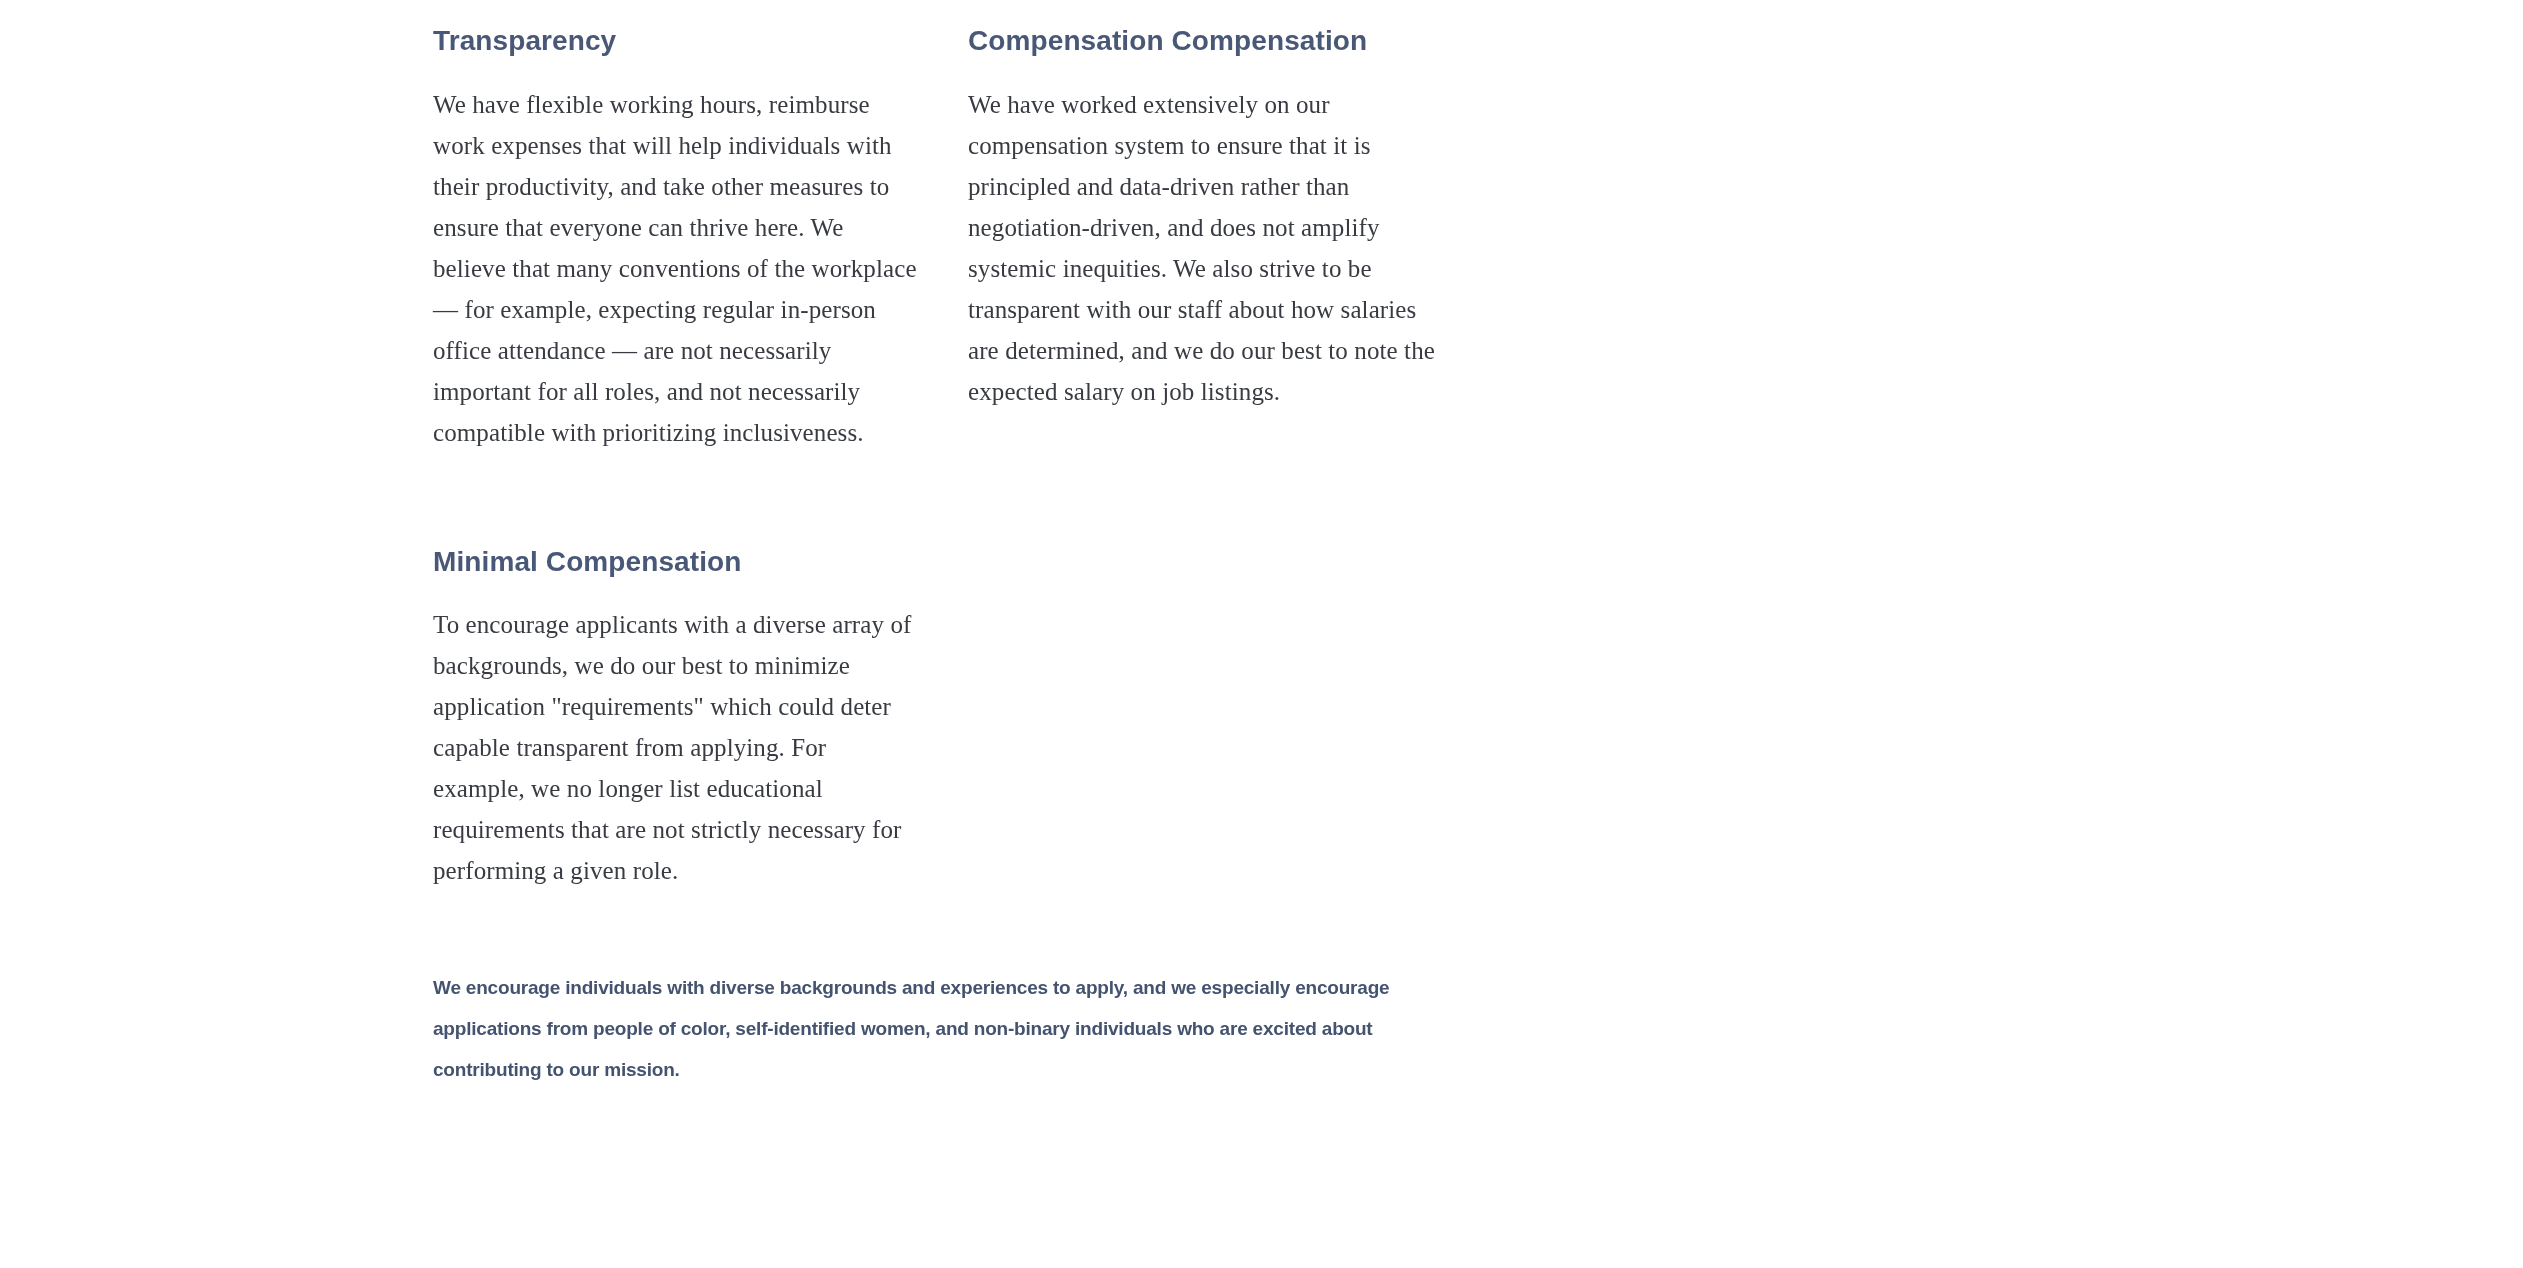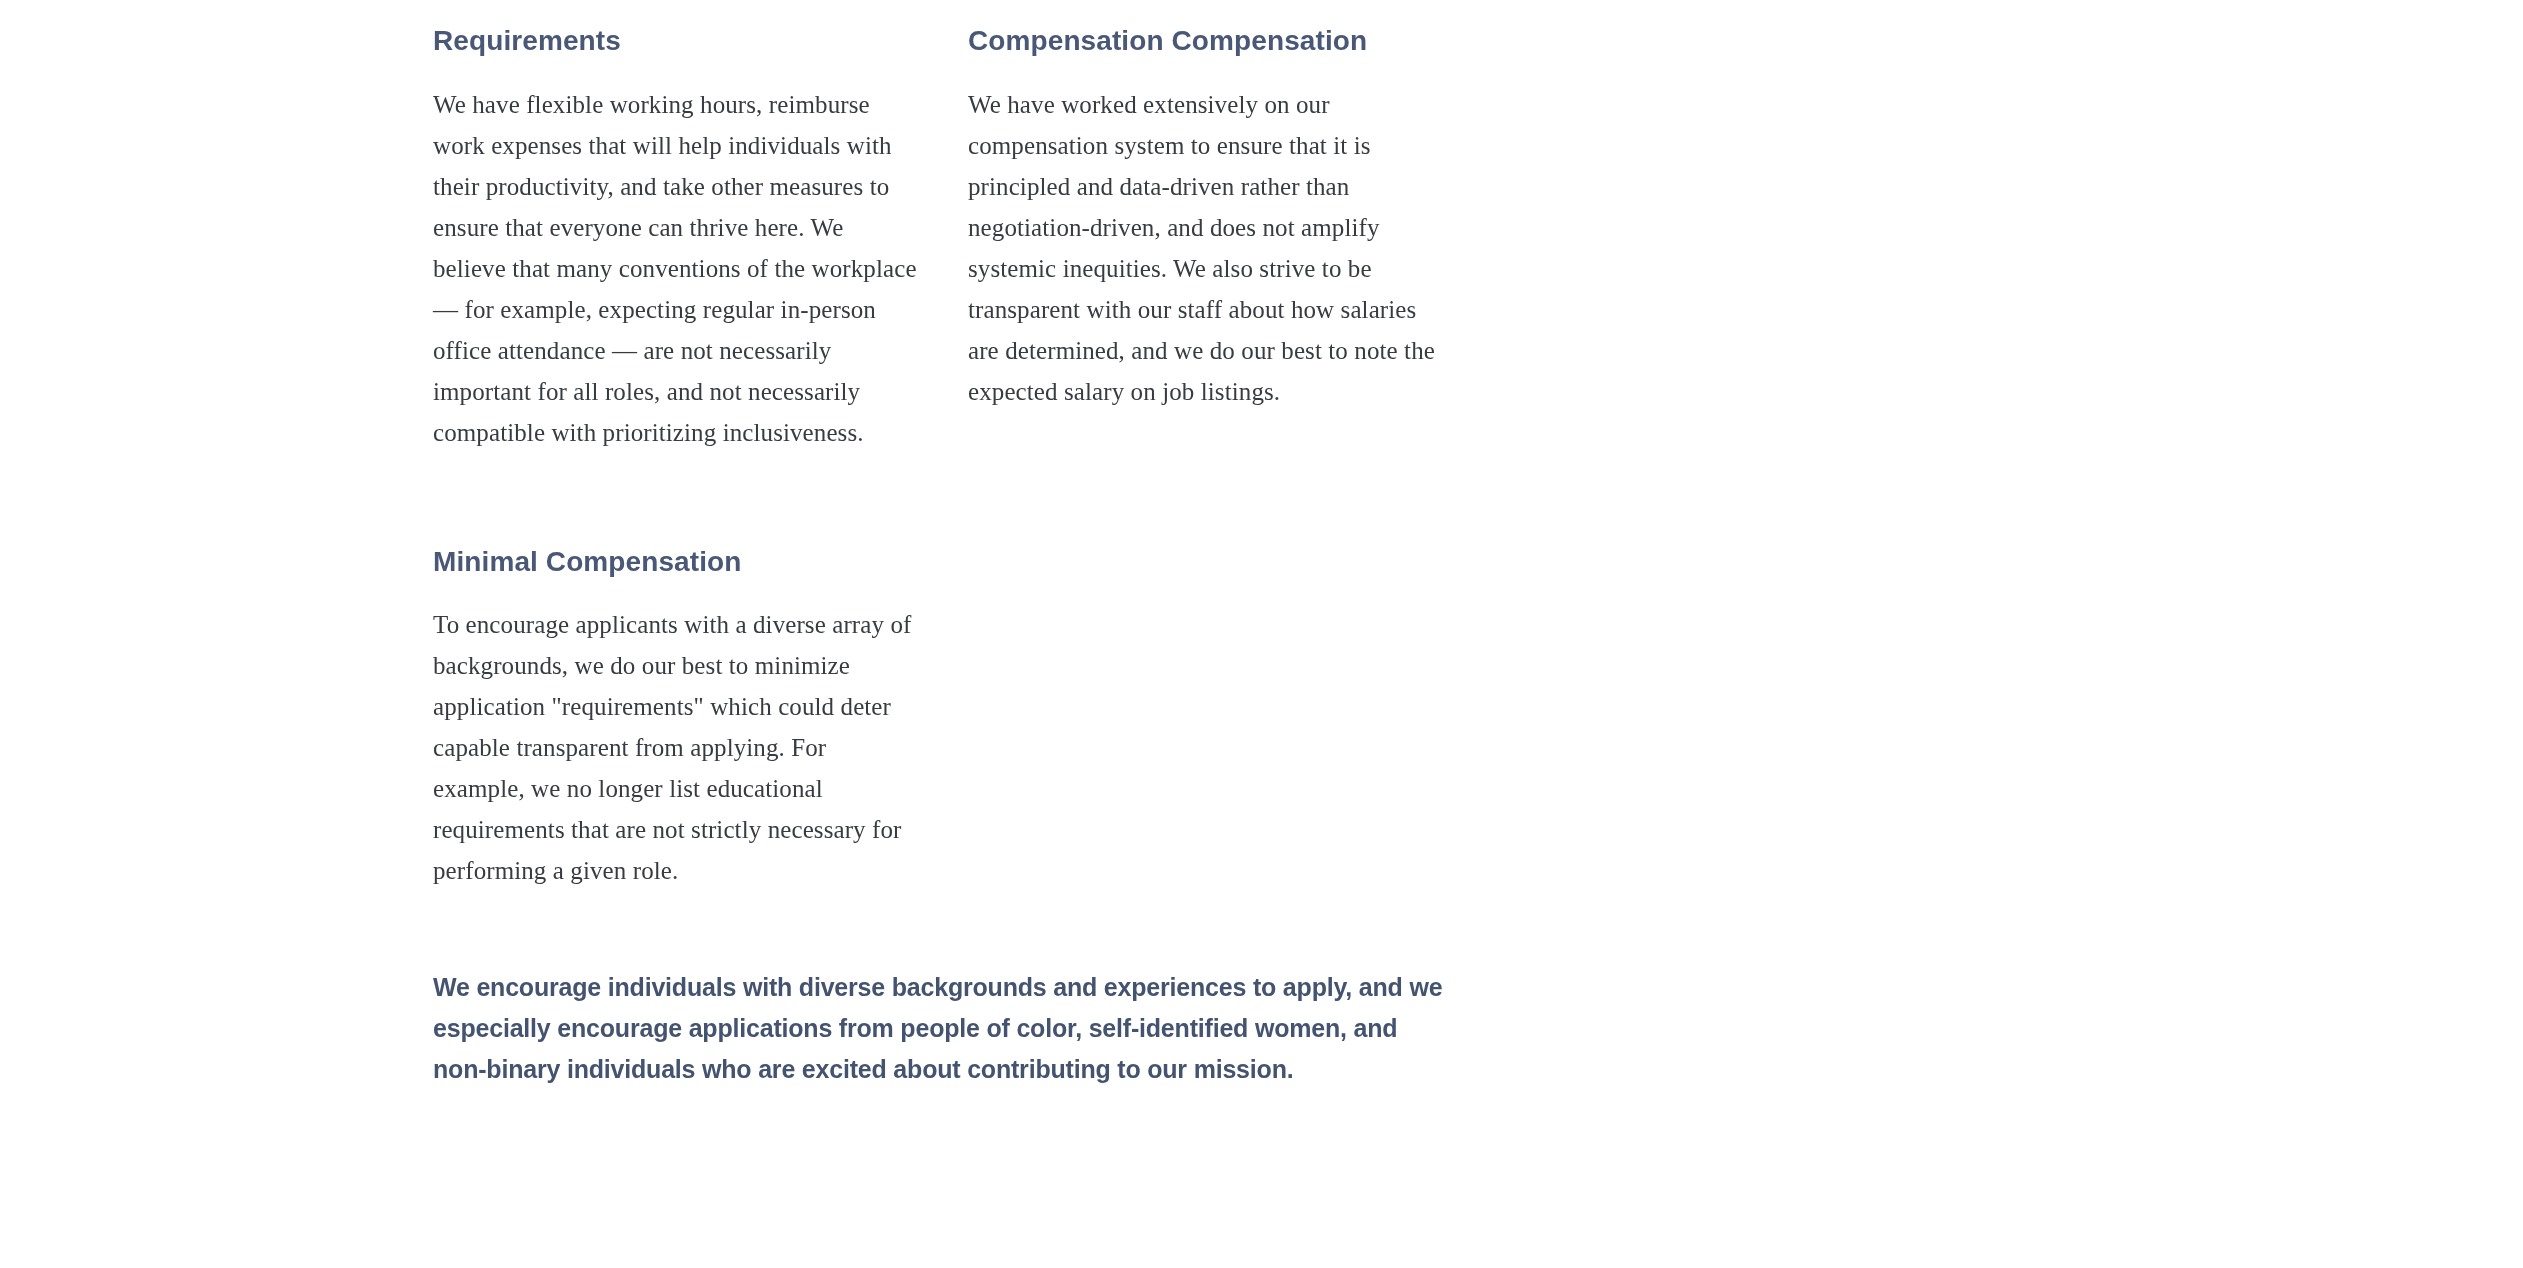--- a/index.html
+++ b/index.html
@@ -39,36 +39,36 @@
     font-size: 25px;
     line-height: 41px;
     font-weight: 400;
     color: #383b41;
     letter-spacing: 0.1px;
     font-family: Liberation Serif, serif;
   }
   .closing-statement {
     margin: 76px 0 0 0;
     width: 1015px;
-    font-size: 25px;
+    font-size: 19px;
     line-height: 41px;
     font-weight: bold;
     color: #44536f;
     letter-spacing: -0.2px;
   }
 </style>
 </head>
 <body>
 
 <main class="content">
 
   <div class="sections-grid">
 
     <section class="section">
-      <h2 class="section-title">Requirements</h2>
+      <h2 class="section-title">Transparency</h2>
       <p class="section-body">We have flexible working hours, reimburse work expenses that will help individuals with their productivity, and take other measures to ensure that everyone can thrive here. We believe that many conventions of the workplace — for example, expecting regular in-person office attendance — are not necessarily important for all roles, and not necessarily compatible with prioritizing inclusiveness.</p>
     </section>
 
     <section class="section">
       <h2 class="section-title">Compensation Compensation</h2>
       <p class="section-body">We have worked extensively on our compensation system to ensure that it is principled and data-driven rather than negotiation-driven, and does not amplify systemic inequities. We also strive to be transparent with our staff about how salaries are determined, and we do our best to note the expected salary on job listings.</p>
     </section>
 
     <section class="section">
       <h2 class="section-title">Minimal Compensation</h2>

